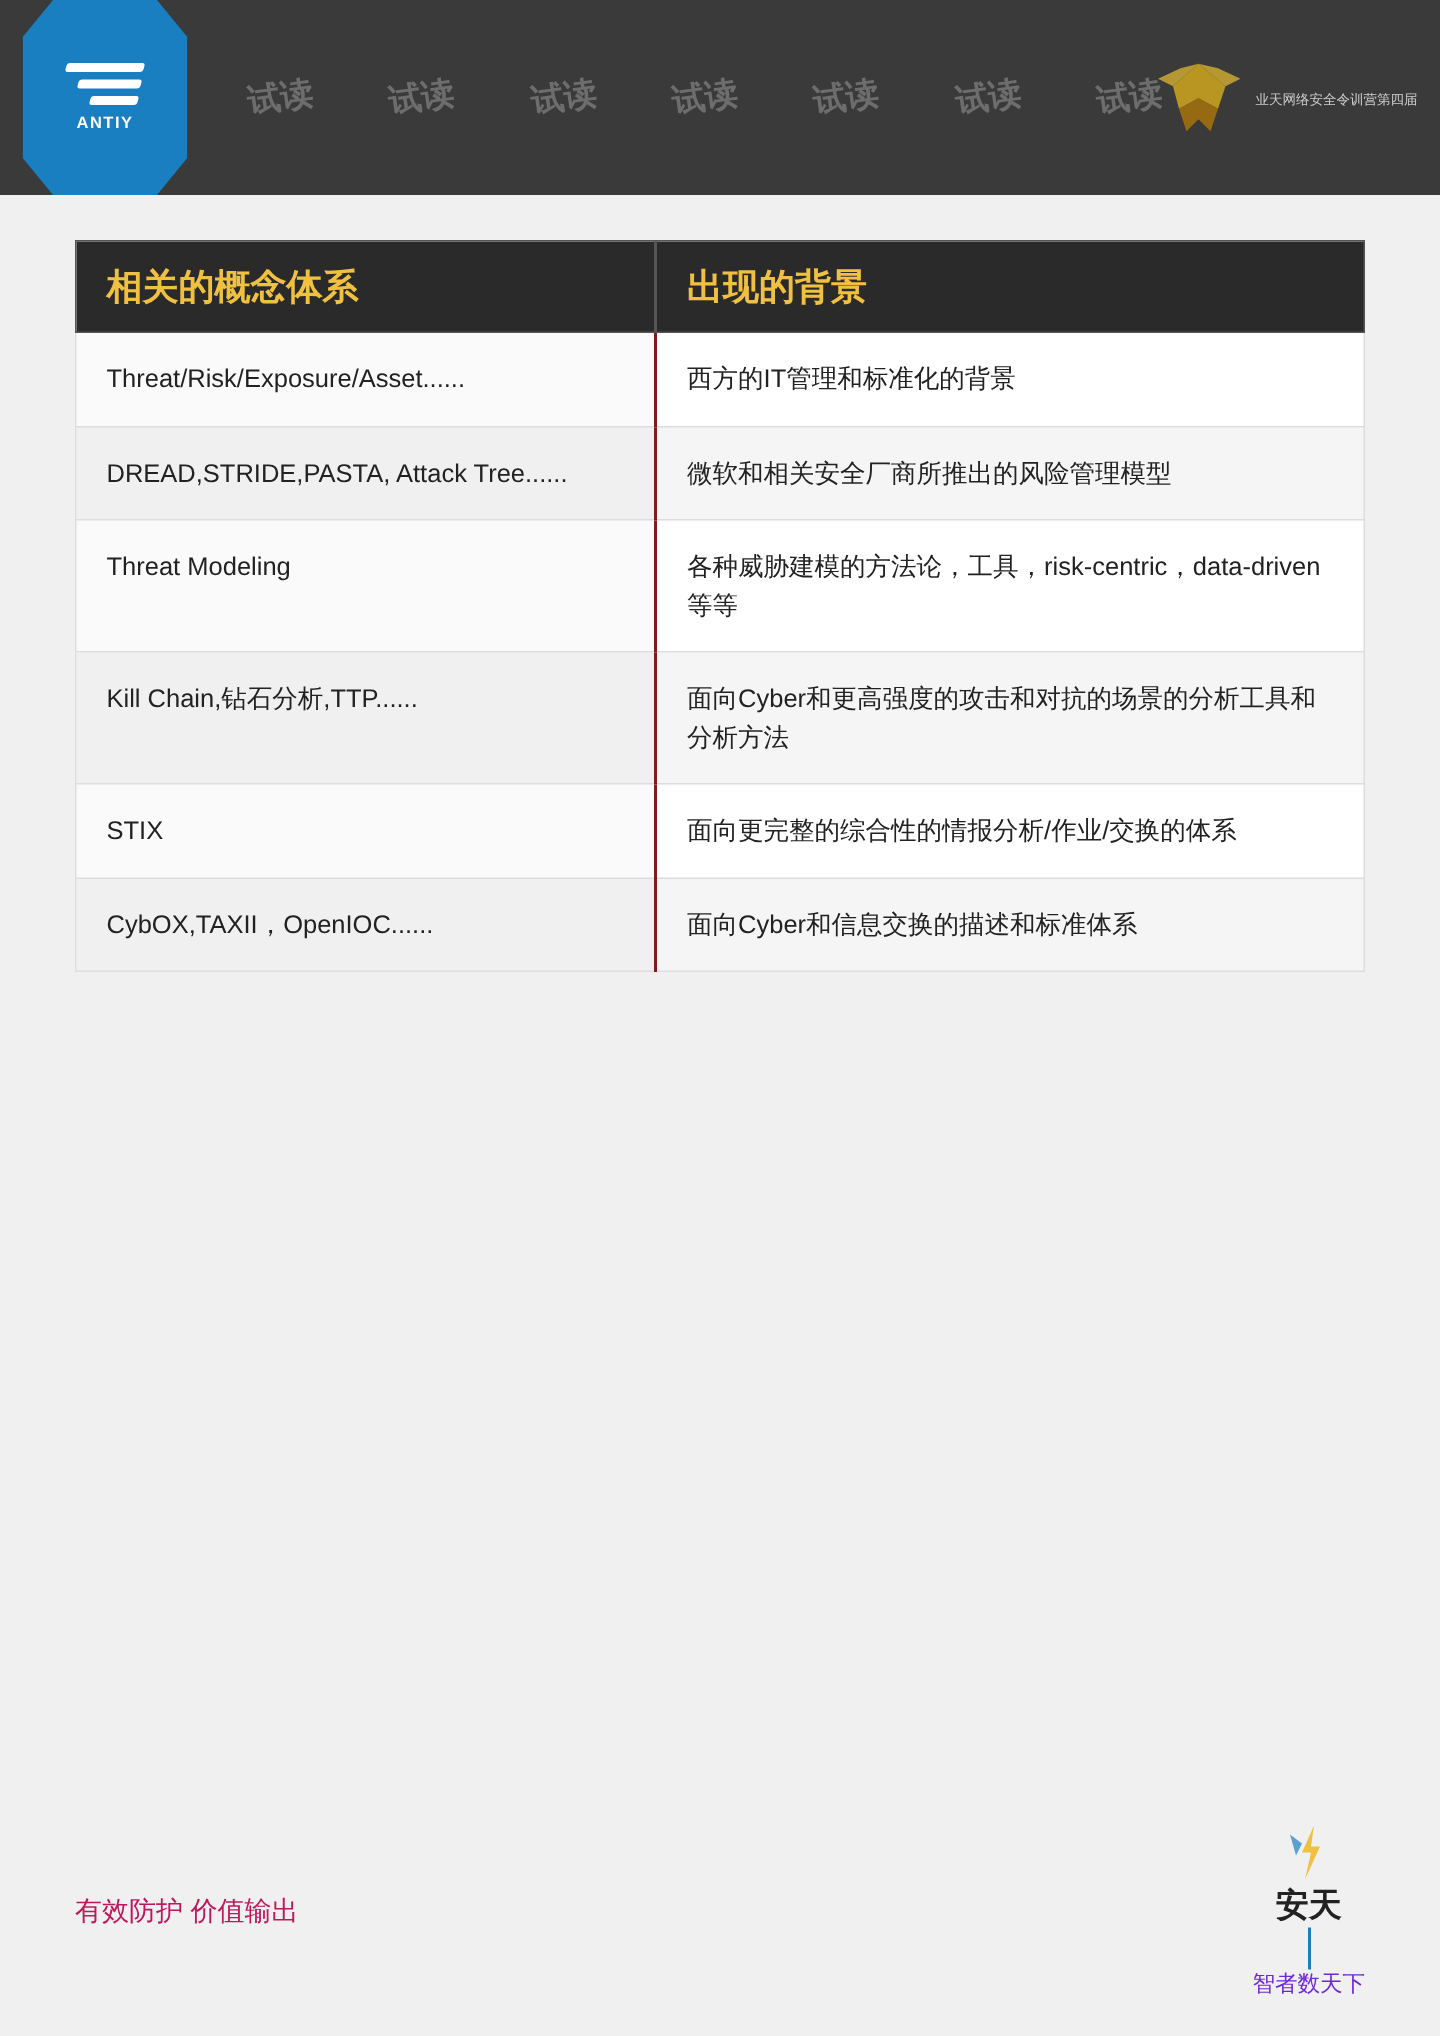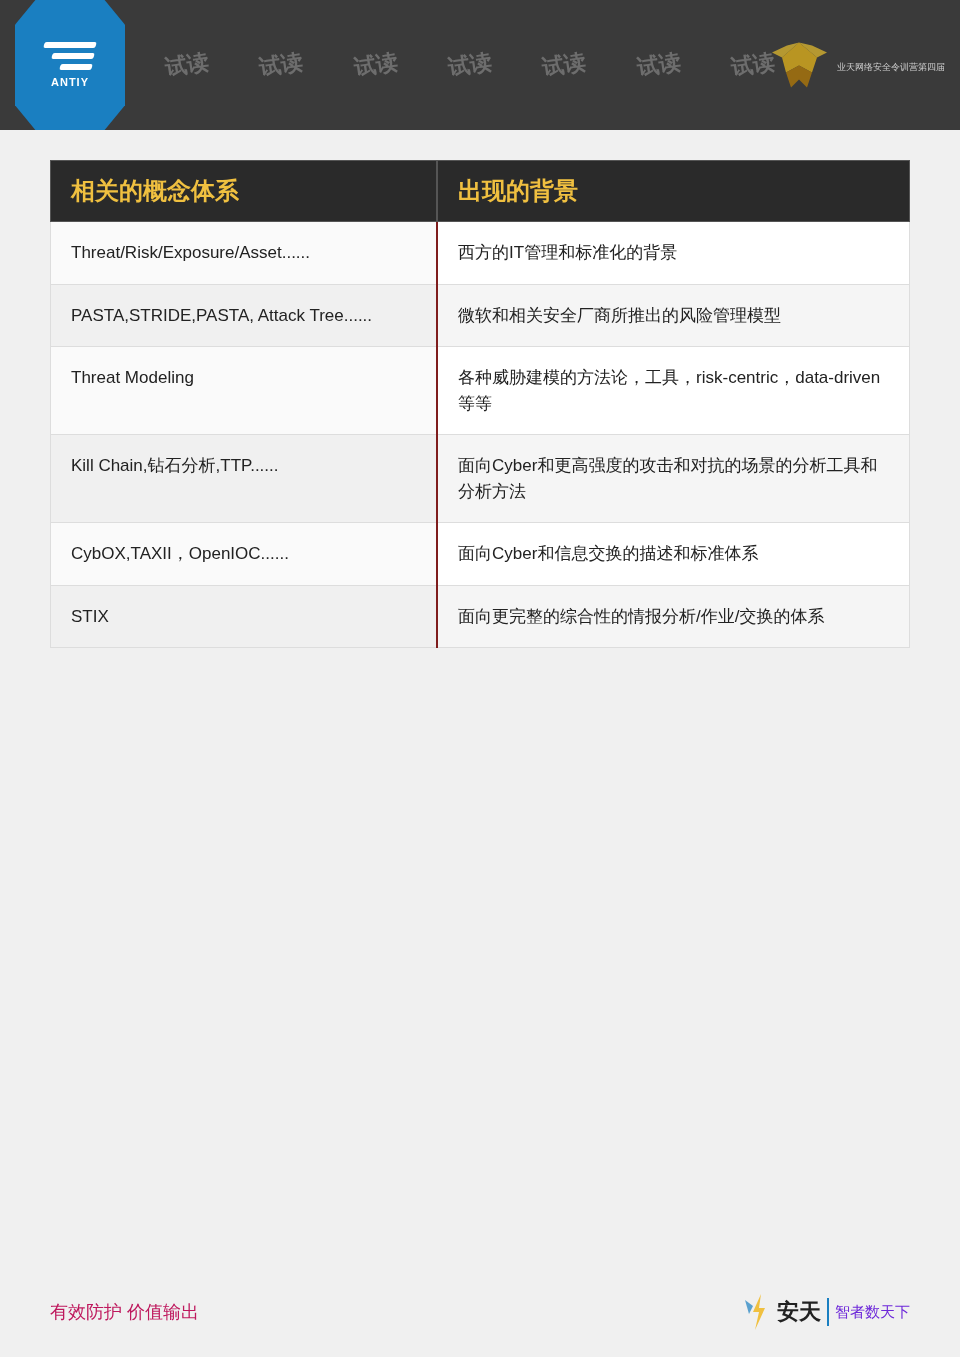--- a/index.html
+++ b/index.html
@@ -199,20 +199,21 @@
     .footer-right {
       display: flex;
       align-items: center;
       gap: 5px;
     }
 
     .footer-logo-box {
       display: flex;
       align-items: center;
       gap: 0;
+      flex-direction: column;
     }
 
     .footer-brand-text {
       font-size: 22px;
       color: #222;
       font-weight: bold;
     }
 
     .footer-divider {
       width: 2px;
@@ -307,38 +308,38 @@
         <th>相关的概念体系</th>
         <th>出现的背景</th>
       </tr>
     </thead>
     <tbody id="table-body">
     <tr>
           <td>Threat/Risk/Exposure/Asset......</td>
           <td>西方的IT管理和标准化的背景</td>
         </tr>
         <tr>
-          <td>PASTA,STRIDE,PASTA, Attack Tree......</td>
+          <td>DREAD,STRIDE,PASTA, Attack Tree......</td>
           <td>微软和相关安全厂商所推出的风险管理模型</td>
         </tr>
         <tr>
           <td>Threat Modeling</td>
           <td>各种威胁建模的方法论，工具，risk-centric，data-driven等等</td>
         </tr>
         <tr>
           <td>Kill Chain,钻石分析,TTP......</td>
           <td>面向Cyber和更高强度的攻击和对抗的场景的分析工具和分析方法</td>
         </tr>
         <tr>
+          <td>STIX</td>
+          <td>面向更完整的综合性的情报分析/作业/交换的体系</td>
+        </tr>
+        <tr>
           <td>CybOX,TAXII，OpenIOC......</td>
           <td>面向Cyber和信息交换的描述和标准体系</td>
-        </tr>
-        <tr>
-          <td>STIX</td>
-          <td>面向更完整的综合性的情报分析/作业/交换的体系</td>
         </tr>
       </tbody>
   </table>
 </div>
 
 <div class="footer">
   <div class="footer-left">有效防护 价值输出</div>
   <div class="footer-right">
     <div class="footer-logo-box">
 

